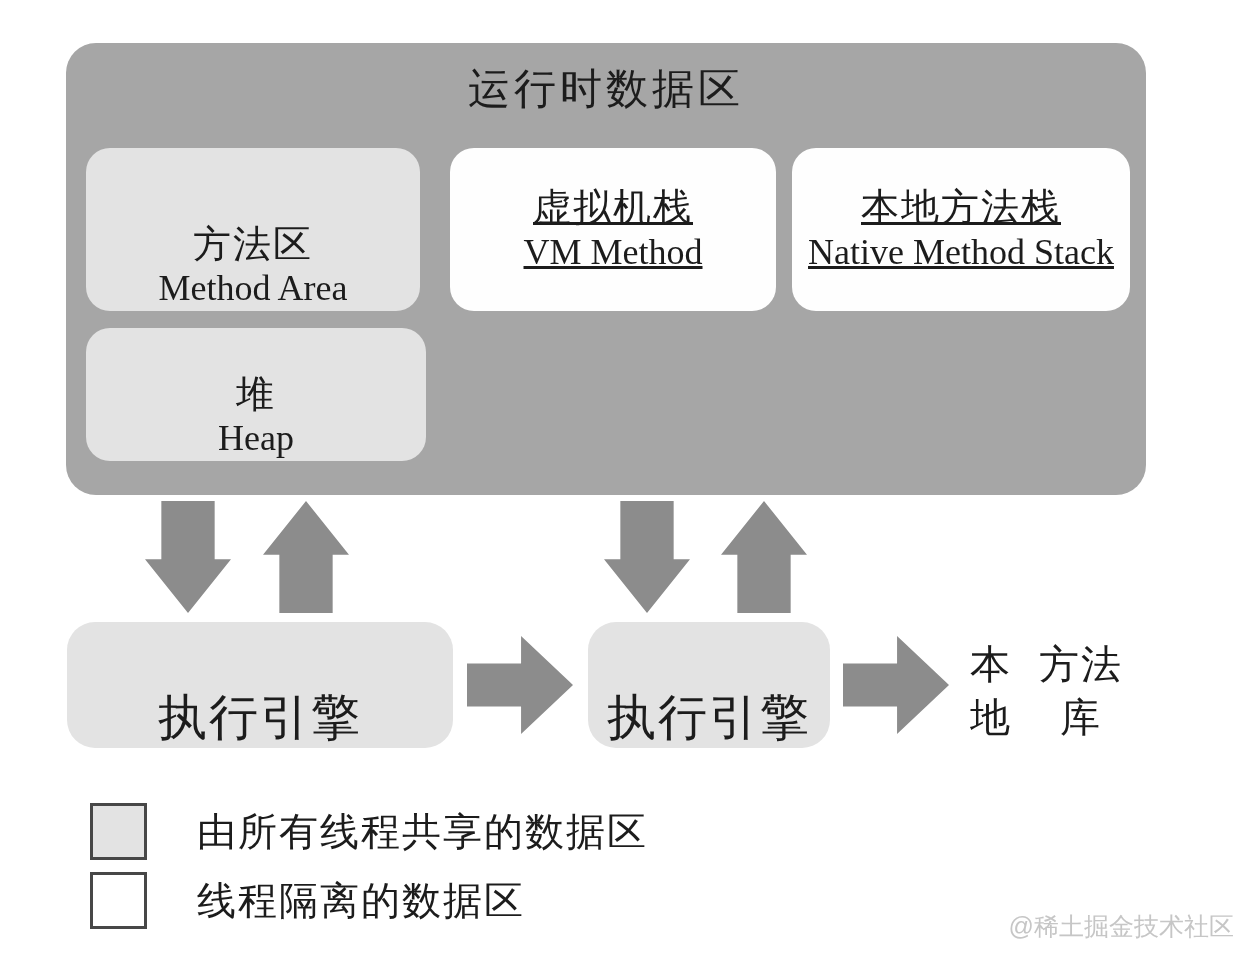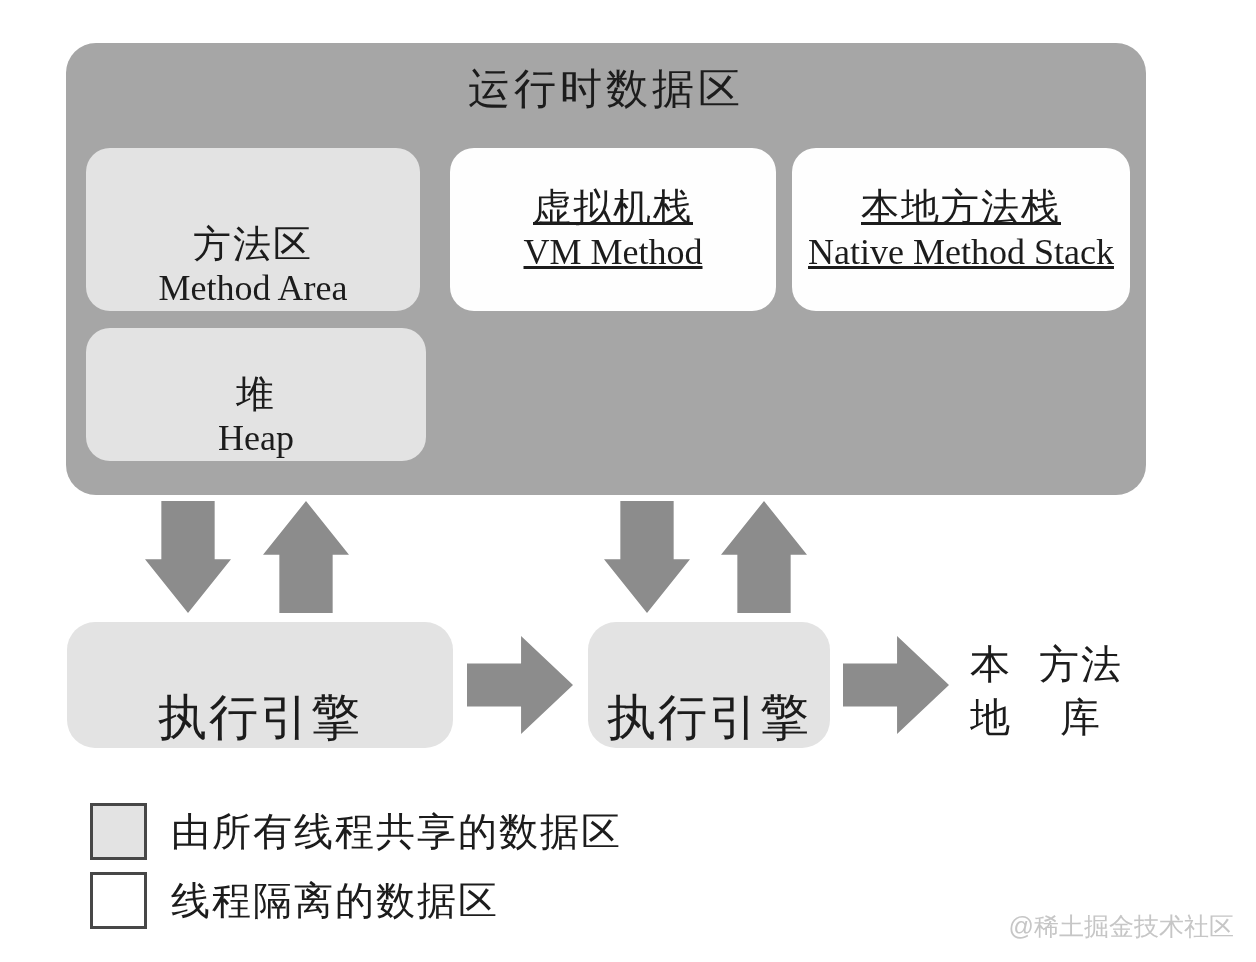--- a/index.html
+++ b/index.html
@@ -89,21 +89,21 @@
     clip-path: polygon(0 28%, 51% 28%, 51% 0, 100% 50%, 51% 100%, 51% 72%, 0 72%);
   }
   .ad1 { left: 145px; top: 501px; }
   .au1 { left: 263px; top: 501px; }
   .ad2 { left: 604px; top: 501px; }
   .au2 { left: 721px; top: 501px; }
   .ar1 { left: 467px; top: 636px; }
   .ar2 { left: 843px; top: 636px; }
 
   
-  .legend-row { display: flex; align-items: center; }
+  .legend-row { display: flex; align-items: center; gap: 26px; }
   .legend-swatch {
     width: 57px; height: 57px;
     border: 3px solid var(--legend-border);
   }
   .legend-swatch.shared { background: var(--shared-fill); }
   .legend-swatch.isolated { background: #ffffff; }
   .legend-label {
     margin-left: 24px;
     font-size: 39px;
     letter-spacing: 2px;

